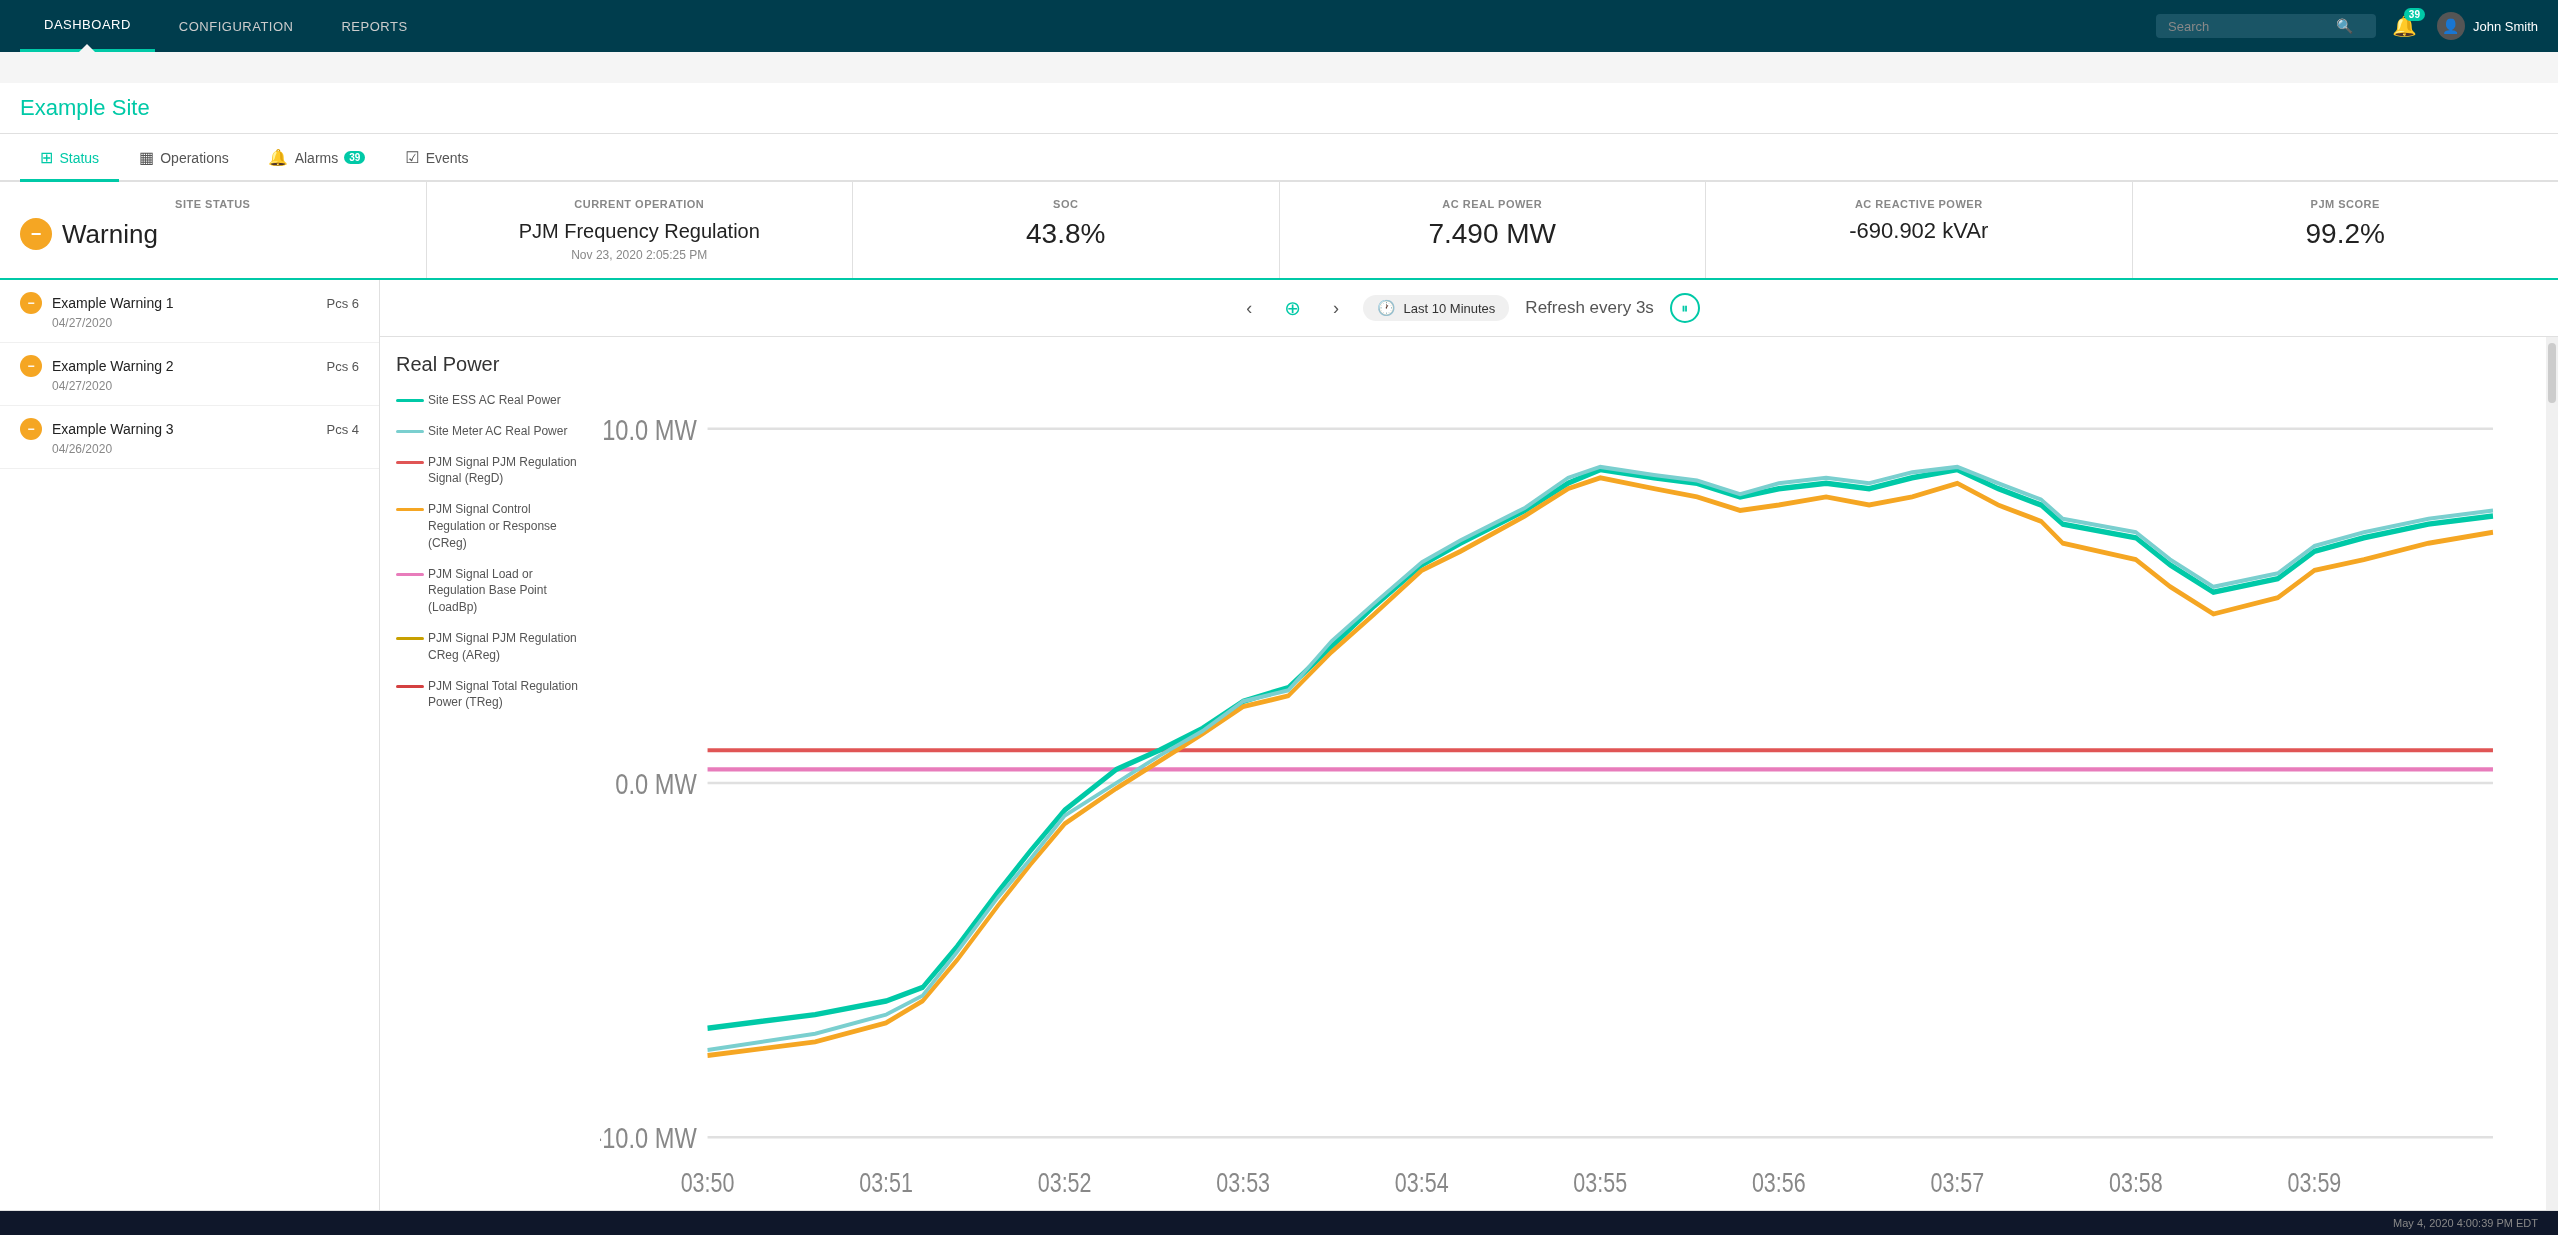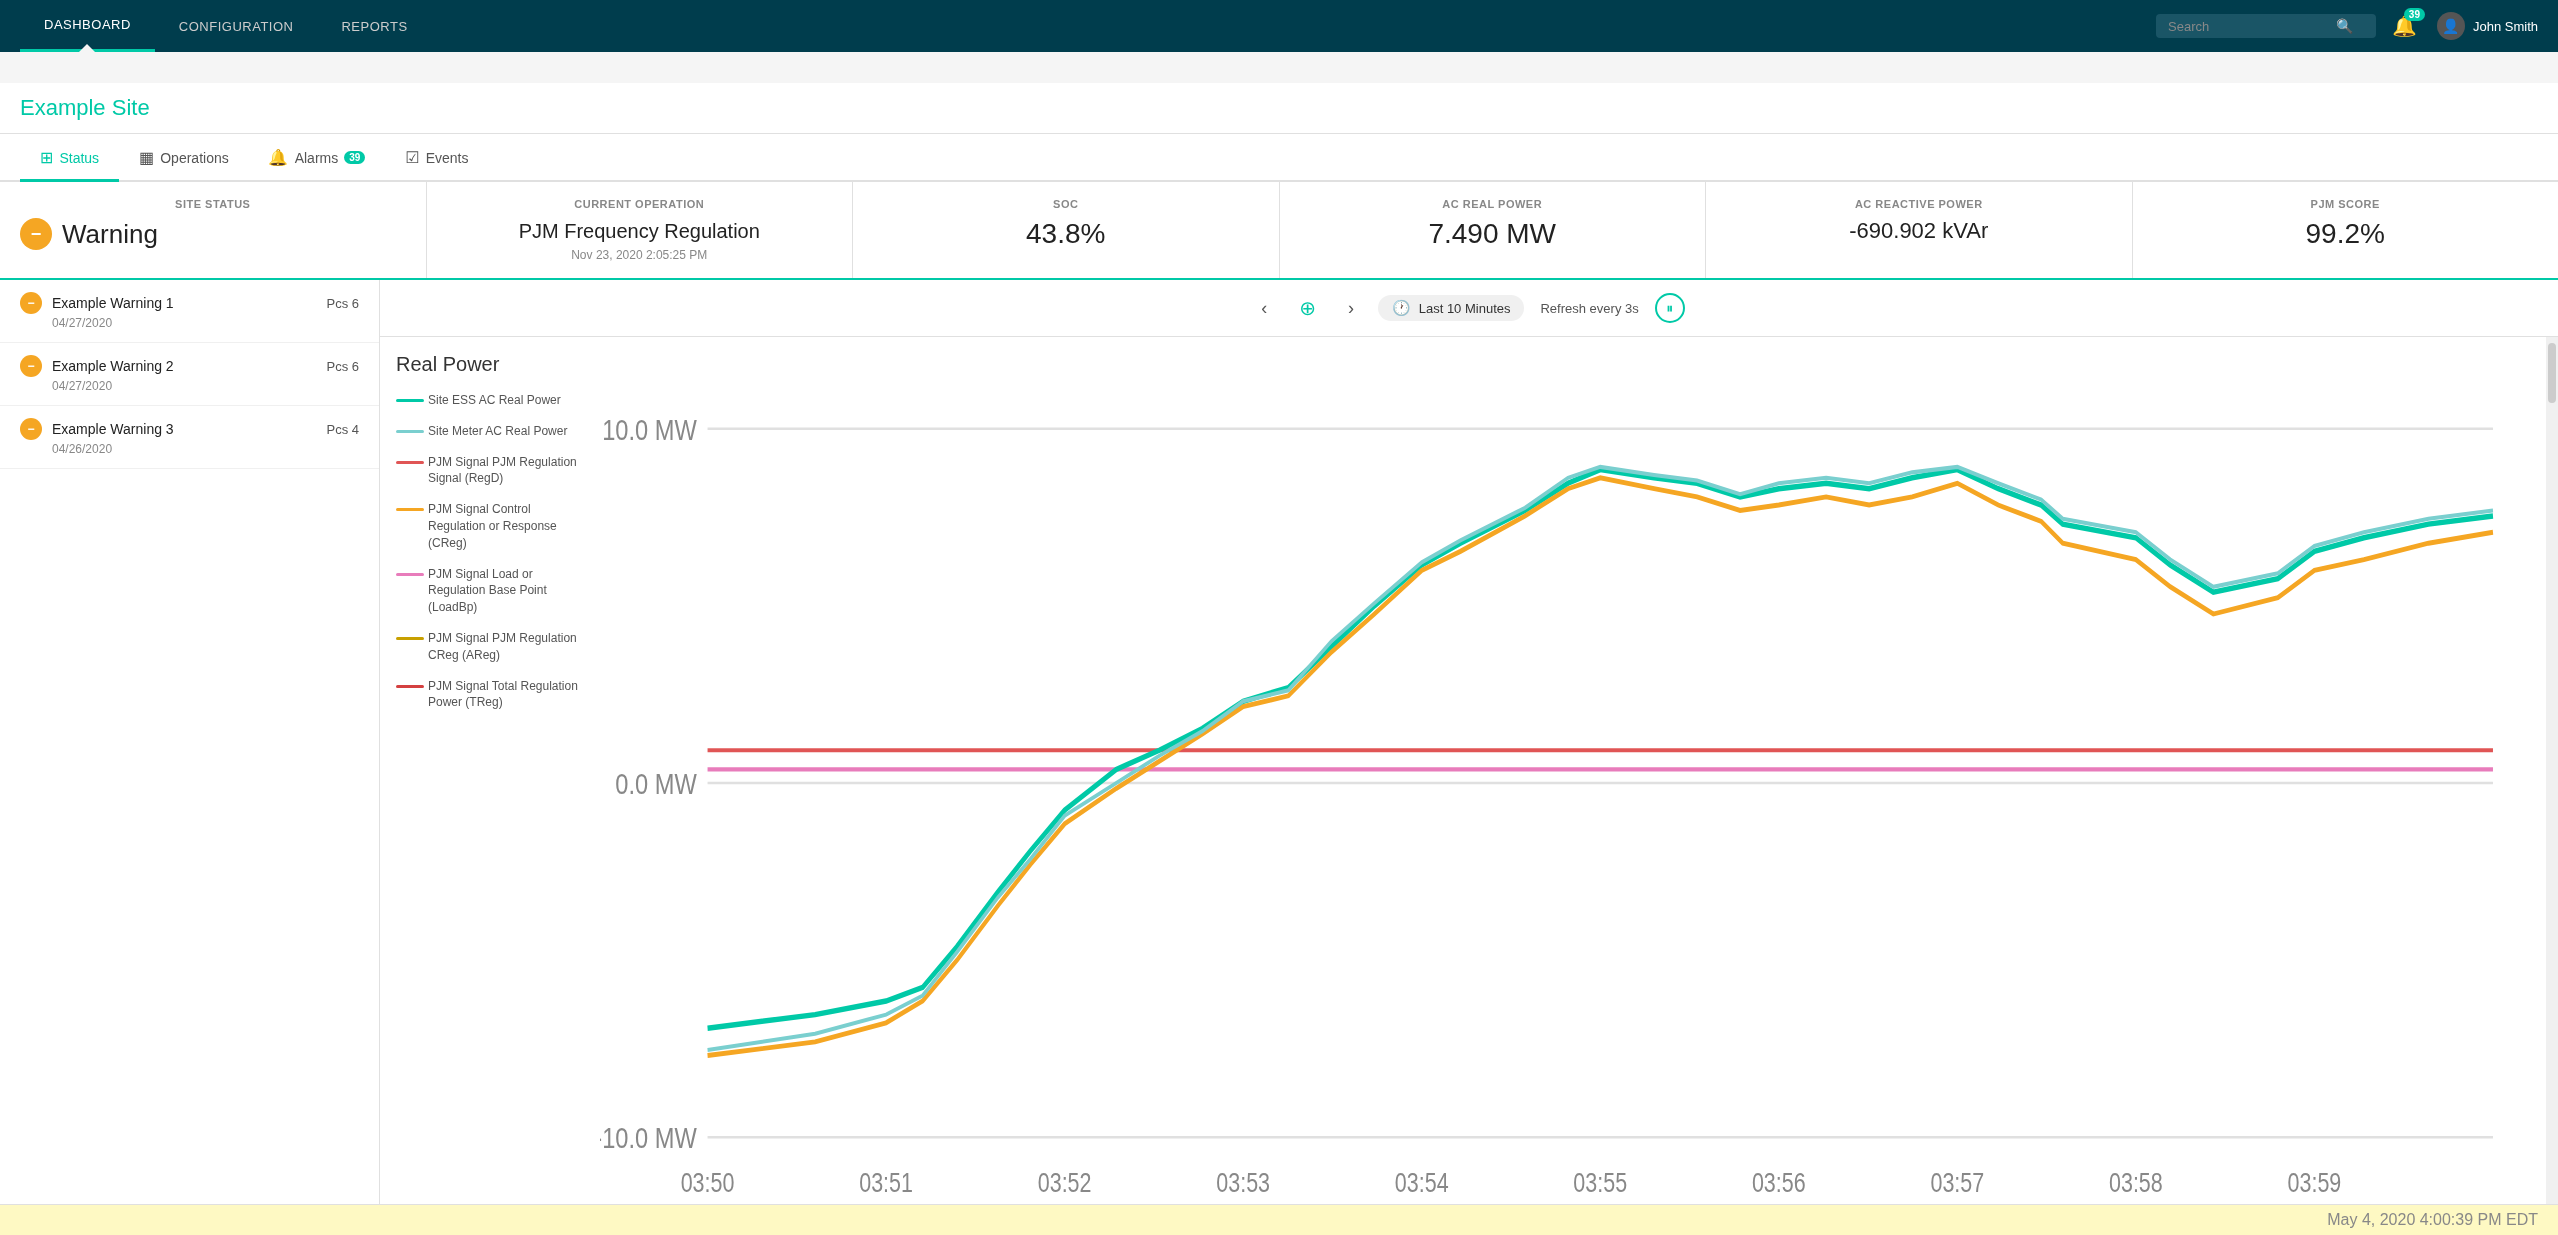--- a/index.html
+++ b/index.html
@@ -302,21 +302,21 @@
       display: flex;
       align-items: center;
       gap: 8px;
       background: #f0f0f0;
       border-radius: 20px;
       padding: 4px 14px;
       font-size: 13px;
       color: #333;
     }
     .chart-time-icon { color: #00c9a7; font-size: 15px; }
-    .chart-refresh { font-size: 13px; color: #555; }
+    .chart-refresh { font-size: 17px; color: #555; }
     .chart-pause-btn {
       cursor: pointer;
       background: none;
       border: 2px solid #00c9a7;
       border-radius: 50%;
       width: 30px; height: 30px;
       display: flex; align-items: center; justify-content: center;
       color: #00c9a7;
       font-size: 14px;
     }
@@ -378,25 +378,25 @@
     .scrollbar-thumb {
       width: 8px;
       height: 60px;
       background: #ccc;
       border-radius: 4px;
       margin-top: 4px;
     }
 
     
     .footer-bar {
-      background: #fef9c3;
+      background: #0f172a;
       border-top: 1px solid #e0e0e0;
       padding: 6px 20px;
       text-align: right;
-      font-size: 16px;
+      font-size: 11px;
       color: #888;
       position: fixed;
       bottom: 0;
       right: 0;
       left: 0;
     }
   </style>
 </head>
 <body>
 

